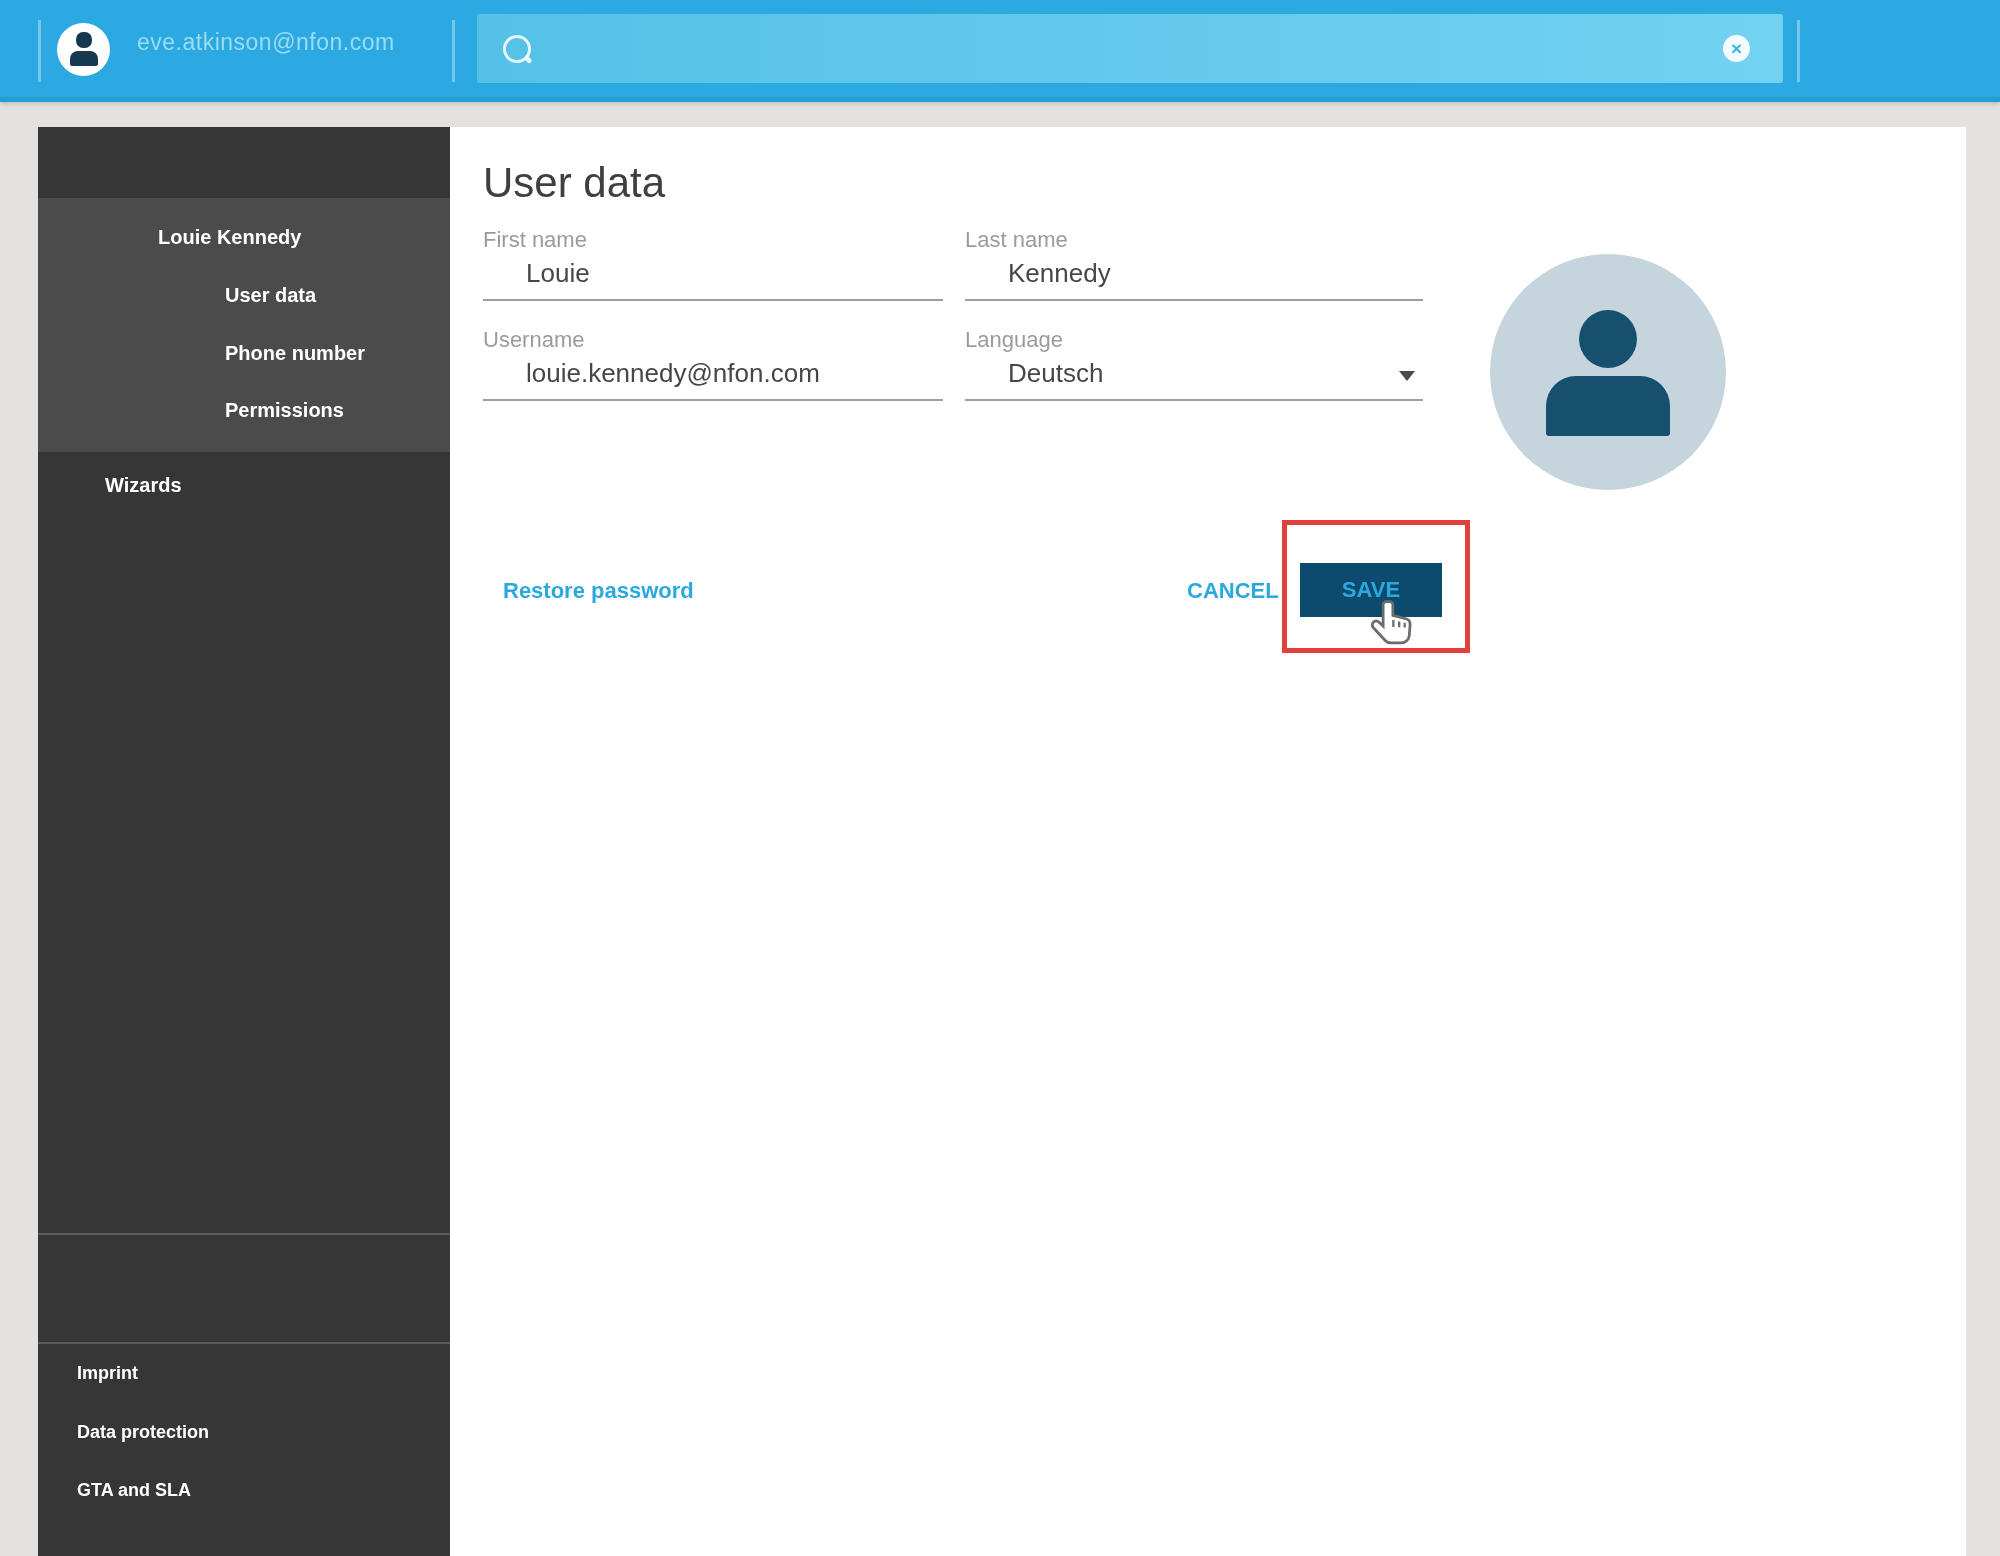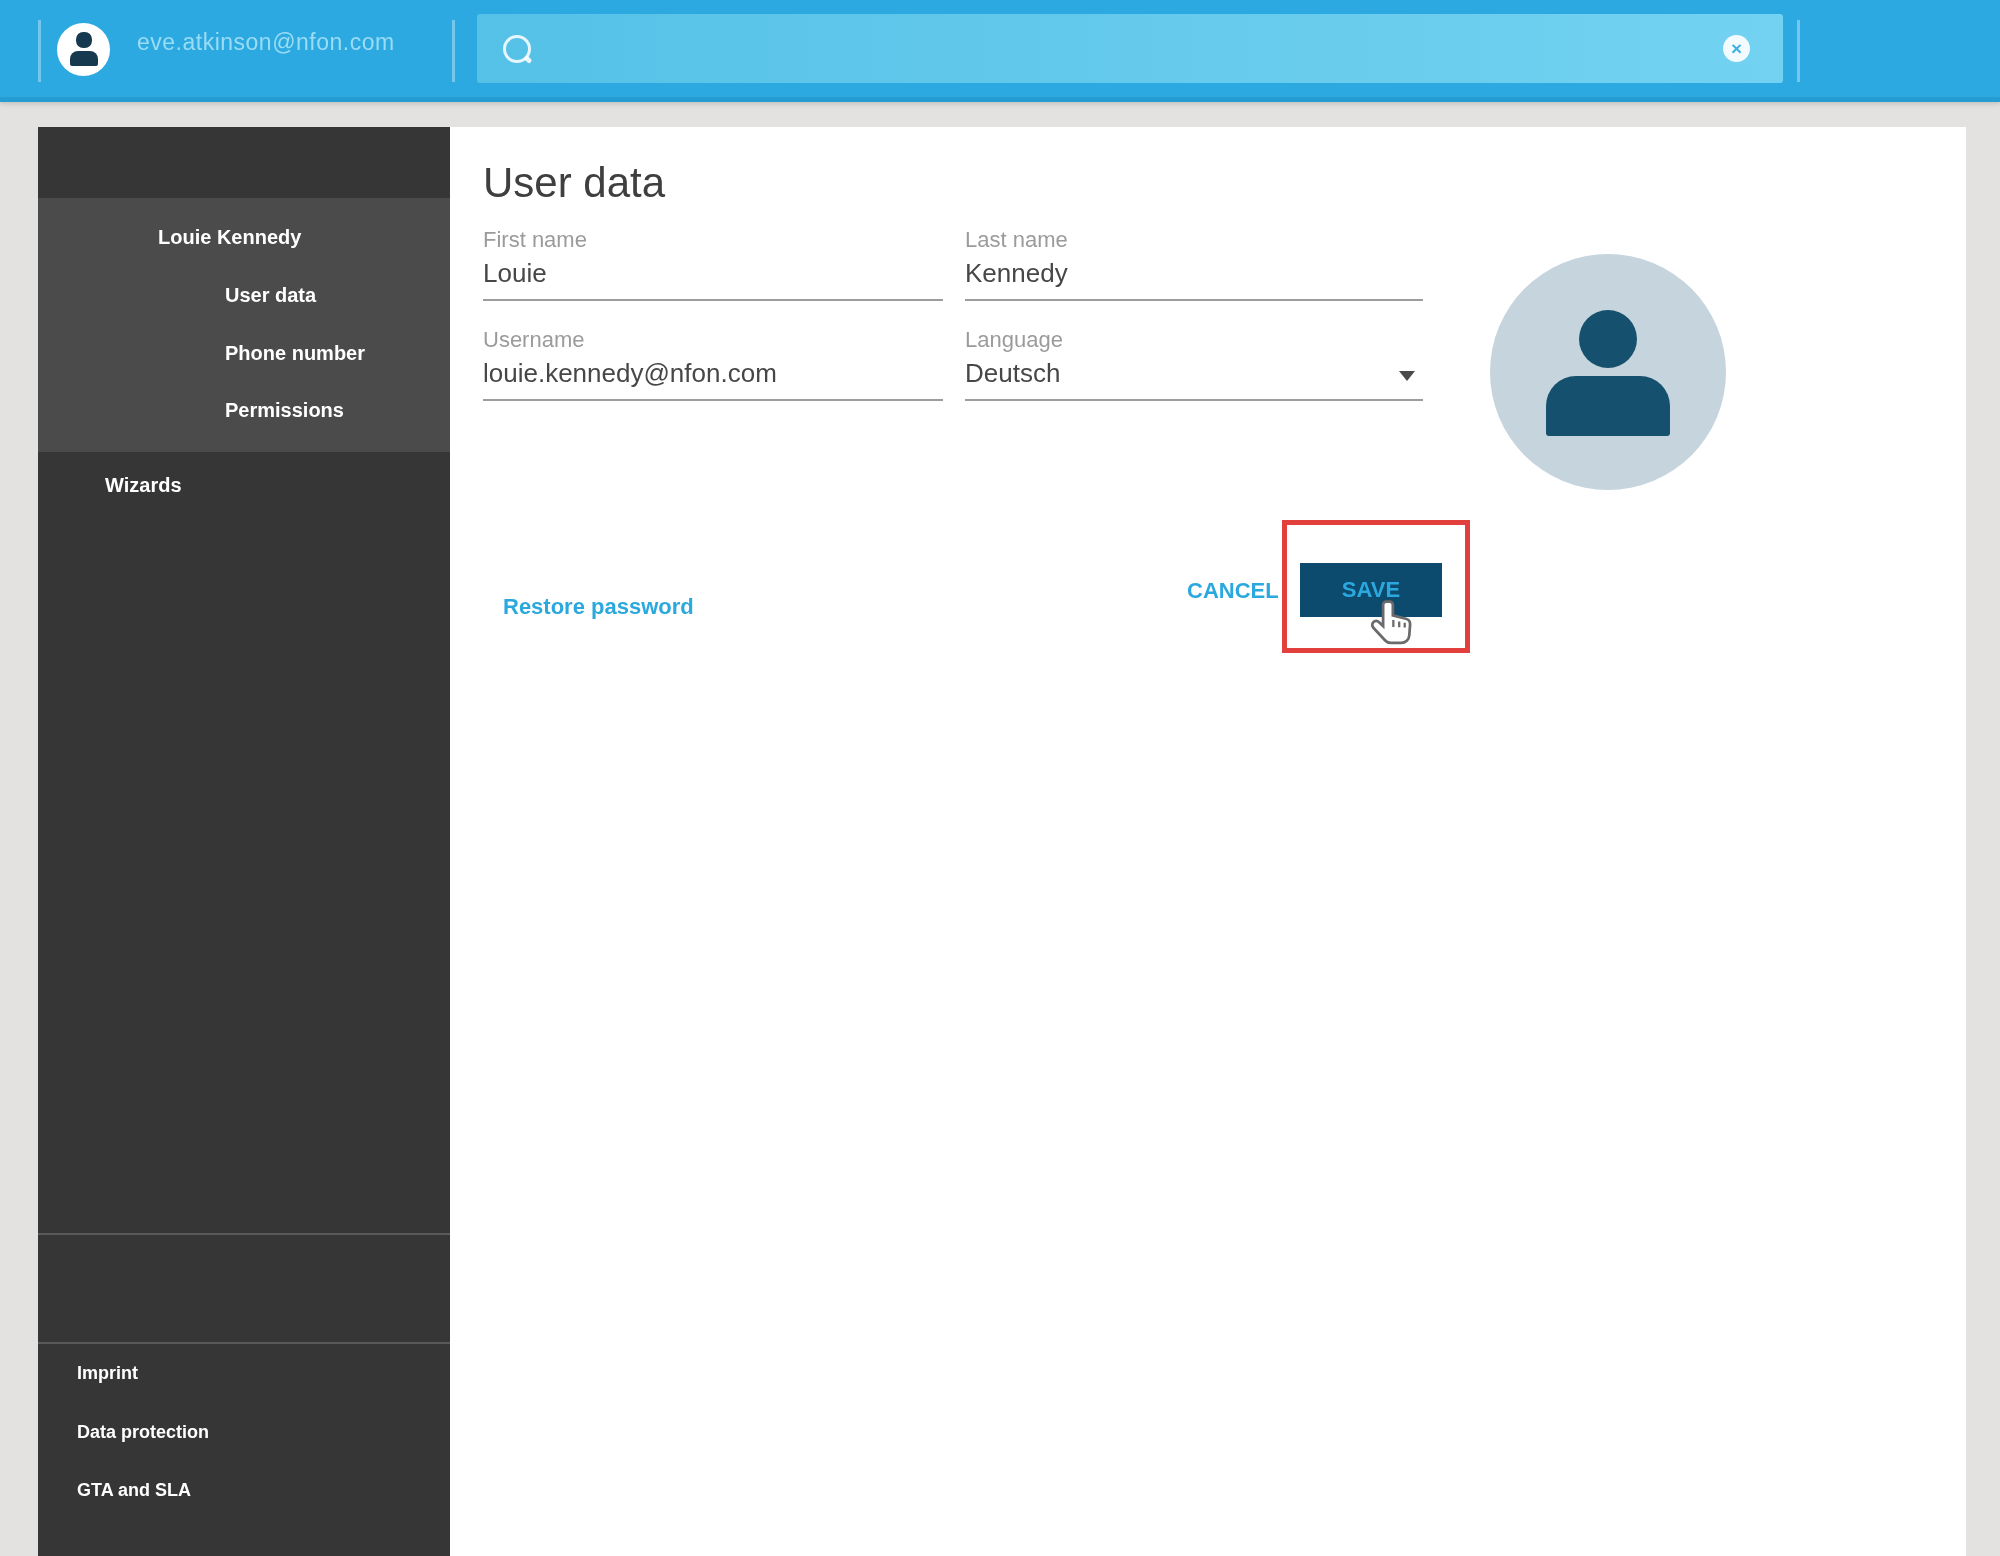--- a/index.html
+++ b/index.html
@@ -29,21 +29,21 @@
   .lbl{color:#ffffff;font-size:20px;font-weight:bold;}
   .side-divider{position:absolute;left:0;width:100%;height:2px;background:#5a5a5a;}
   .side-logo{position:absolute;left:0;top:1116px;width:100%;height:96px;display:flex;align-items:center;justify-content:center;color:#fdfdfd;font-size:58px;font-weight:300;letter-spacing:2px;}
   .footer-link{position:absolute;left:39px;color:#ffffff;font-size:18px;font-weight:bold;line-height:28px;cursor:pointer;}
 
   
   .content{position:absolute;left:450px;top:127px;width:1516px;height:1429px;background:#ffffff;}
   .page-title{position:absolute;left:33px;top:32px;font-size:42px;line-height:48px;color:#3f3f3f;}
   .field{position:absolute;border-bottom:2px solid #9d9d9d;padding-bottom:9px;}
   .field .flabel{font-size:22px;line-height:22px;color:#9b9b9b;}
-  .field .fvalue{margin-top:5px;font-size:26px;line-height:34px;color:#474747;border:none;outline:none;background:transparent;width:100%;padding:0;font-family:"Liberation Sans",sans-serif;}
+  .field .fvalue{margin-top:5px;font-size:26px;line-height:34px;color:#474747;border:none;outline:none;background:transparent;width:100%;padding:0;font-family:"Liberation Sans",sans-serif;margin-left:43px;}
   .field.select .fvalue{cursor:pointer;}
   .caret{position:absolute;right:8px;bottom:18px;width:0;height:0;border-left:8px solid transparent;border-right:8px solid transparent;border-top:10px solid #4a4a4a;}
   .big-avatar{position:absolute;left:1040px;top:127px;width:236px;height:236px;border-radius:50%;background:#c6d5dd;}
   .big-avatar .head{position:absolute;left:89px;top:56px;width:58px;height:58px;border-radius:50%;background:#15506e;}
   .big-avatar .body{position:absolute;left:56px;top:122px;width:124px;height:60px;border-radius:30px 30px 3px 3px;background:#15506e;}
   .link{position:absolute;font-size:22px;font-weight:bold;color:#2BA9DF;cursor:pointer;line-height:28px;}
   .highlight-box{position:absolute;left:832px;top:393px;width:178px;height:123px;border:5px solid #E2403C;}
   .save-btn{position:absolute;left:850px;top:436px;width:142px;height:54px;background:#0c4a6e;display:flex;align-items:center;justify-content:center;font-size:22px;font-weight:bold;color:#2BA9DF;cursor:pointer;}
   .cursor-icon{position:absolute;left:918px;top:470px;width:52px;height:52px;pointer-events:none;}
 </style>
@@ -105,21 +105,21 @@
       <div class="flabel">Language</div>
       <div class="fvalue">Deutsch</div>
       <div class="caret"></div>
     </div>
 
     <div class="big-avatar">
       <div class="head"></div>
       <div class="body"></div>
     </div>
 
-    <div class="link" style="left:53px;top:466px">Restore password</div>
+    <div class="link" style="left:53px;top:450px">Restore password</div>
     <div class="link" style="left:737px;top:450px">CANCEL</div>
 
     <div class="highlight-box"></div>
     <div class="save-btn">SAVE</div>
 
     <svg class="cursor-icon" viewBox="0 0 32 32">
       <path d="M11.3 2.8c-1.1 0-2 .9-2 2v13.1l-2.5-2.4c-1-1-2.6-1-3.5 0-.9 1-.9 2.5 0 3.4l7.3 7.9c.9 1 2.2 1.5 3.5 1.5h6.4c2.6 0 4.7-2 4.9-4.6l.5-6.7c.1-1.7-1-3.2-2.6-3.6l-8-2.1V4.8c0-1.1-.9-2-2-2z" fill="#ffffff" stroke="#6b6b6b" stroke-width="1.7"></path>
       <path d="M15.6 14.2v4.2 M19.2 15v3.6 M22.6 15.9v2.9" fill="none" stroke="#6b6b6b" stroke-width="1.4"></path>
     </svg>
   </div>

